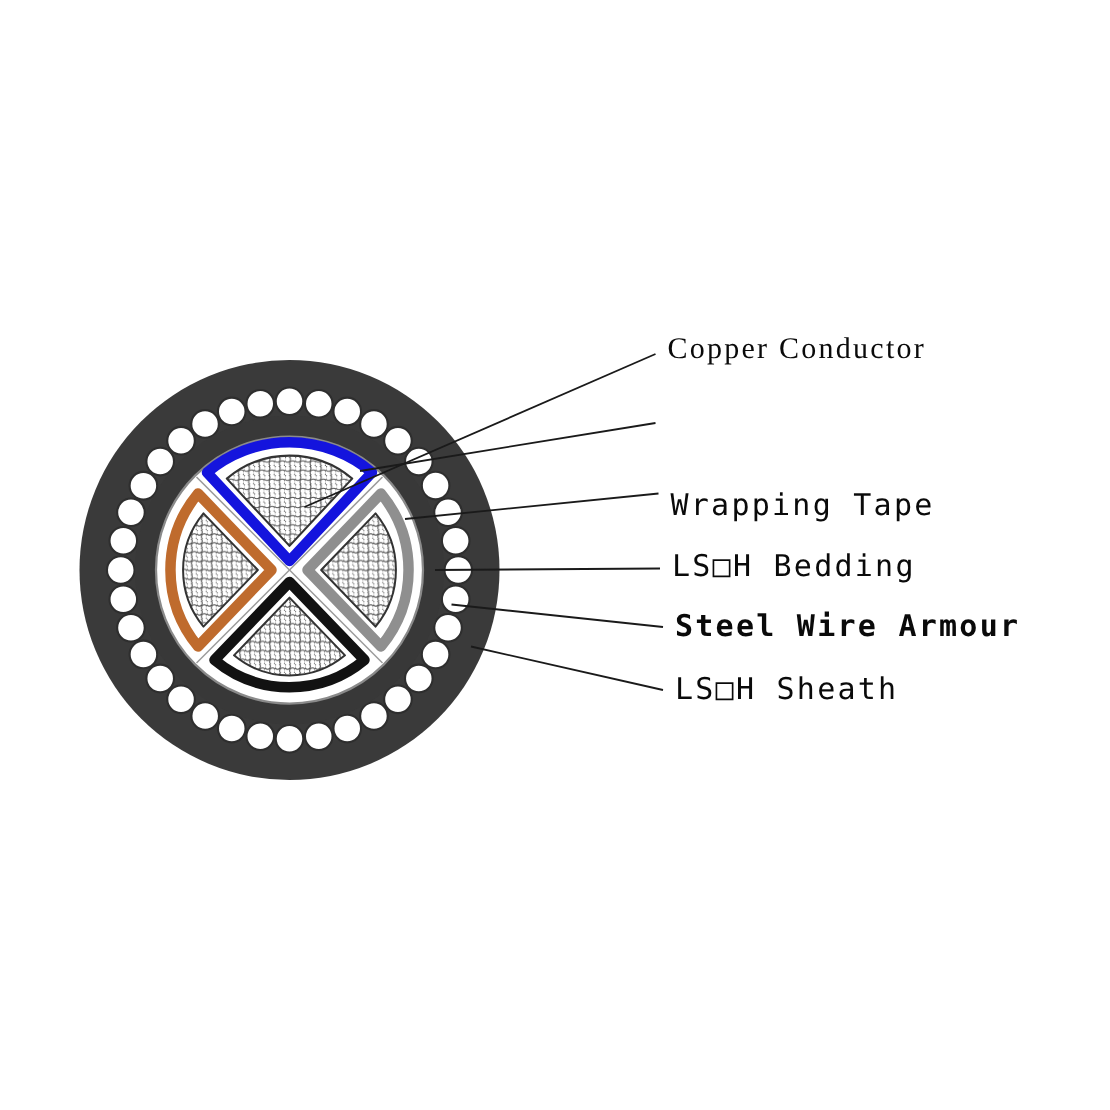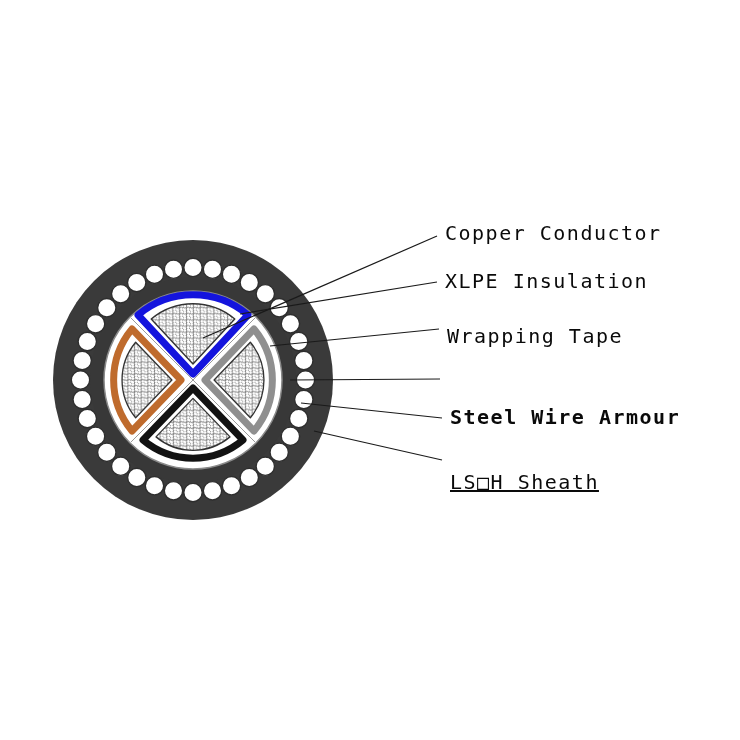--- a/index.html
+++ b/index.html
@@ -119,19 +119,19 @@
     <g stroke-width="1.2">
       <line x1="437" y1="236" x2="203" y2="338" stroke="#1a1a1a"></line>
       <line x1="437" y1="282" x2="240" y2="314" stroke="#1a1a1a"></line>
       <line x1="439" y1="329" x2="270" y2="346" stroke="#1a1a1a"></line>
       <line x1="440" y1="379" x2="290" y2="380" stroke="#1a1a1a"></line>
       <line x1="442" y1="418" x2="301" y2="403" stroke="#1a1a1a"></line>
       <line x1="442" y1="460" x2="314" y2="431" stroke="#1a1a1a"></line>
     </g>
   </svg>
 
-  <div class="label" style="left:445px; top:233px;">Copper Conductor</div>
-  <div class="label" style="left:445px; top:281px;">XLPE Insulation</div>
+  <div class="label" style="left:445px; top:233px;font-family:Liberation Serif, serif;">Copper Conductor</div>
   <div class="label" style="left:447px; top:336px;">Wrapping Tape</div>
+  <div class="label" style="left:448px; top:377px;">LS□H Bedding</div>
   <div class="label" style="left:450px; top:417px;font-weight:bold;">Steel Wire Armour</div>
-  <div class="label" style="left:450px; top:482px;text-decoration:underline;">LS□H Sheath</div>
+  <div class="label" style="left:450px; top:459px;">LS□H Sheath</div>
 
 </div>
 
 </body></html>

